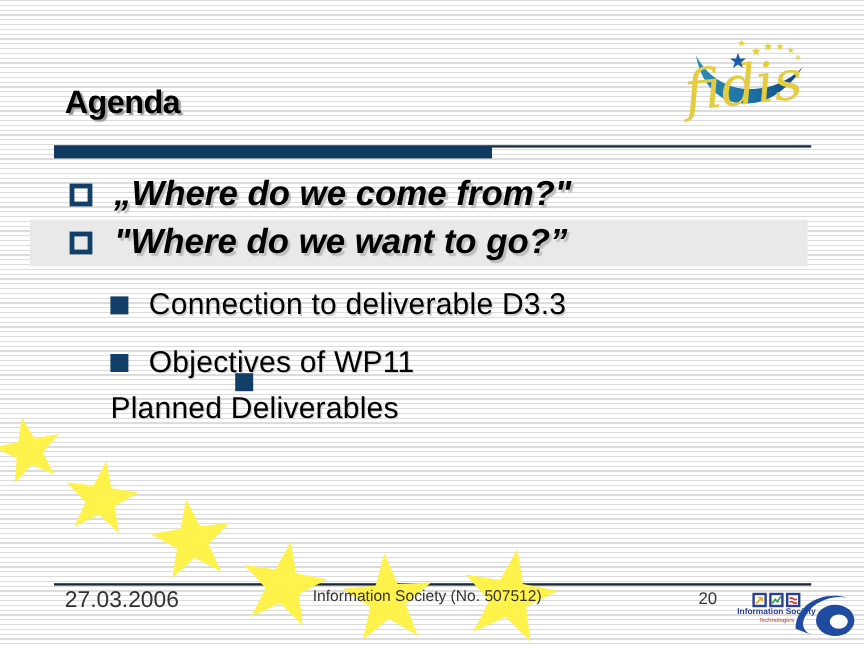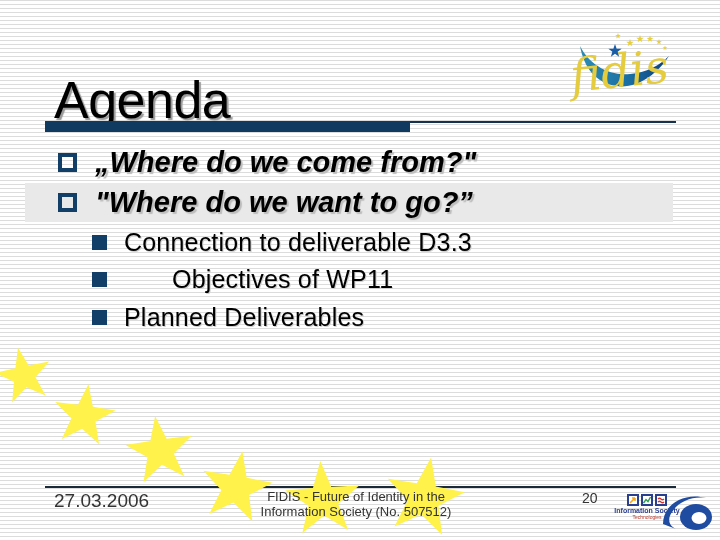--- a/index.html
+++ b/index.html
@@ -11,23 +11,24 @@
   .slide{
     position:relative;width:720px;height:540px;overflow:hidden;
     background:repeating-linear-gradient(
       to bottom,
       #dcdcdc 0px,#dcdcdc 1px,
       #ffffff 1px,#ffffff 4px
     );
   }
   .page-title{
     position:absolute;left:54px;top:70px;
-    font-size:52px;color:#000;letter-spacing:-0.5px;
+    font-size:27px;color:#000;letter-spacing:-0.5px;
     text-shadow:2px 2px 1px #9a9a9a;
     font-family:"Liberation Sans",sans-serif;
+    font-weight:bold;
   }
   .title-bar{
     position:absolute;left:45px;top:121px;width:365px;height:11px;
     background:#113a60;
   }
   .title-thin-line{
     position:absolute;left:410px;top:121px;width:266px;height:2px;
     background:#16314e;
   }
   .bullet-row{
@@ -39,25 +40,25 @@
   .bullet-square{
     width:19px;height:19px;box-sizing:border-box;
     border:4px solid #123f68;margin-right:18px;flex:0 0 auto;
   }
   .bullet-text{
     font-size:29px;font-weight:bold;font-style:italic;color:#000;
     white-space:nowrap;text-shadow:2px 2px 1px #bdbdbd;
   }
   .sub-row{
     position:absolute;left:92px;height:37px;
-    display:flex;align-items:center;
+    display:flex;align-items:center;margin-top:12px;
   }
   .sub-row.s1{top:224px;}
-  .sub-row.s2{top:261px;gap:48px;}
-  .sub-row.s3{top:299px;}
+  .sub-row.s2{top:272px;}
+  .sub-row.s3{top:299px;flex-direction:column;}
   .sub-square{
     width:15px;height:15px;background:#123f68;margin-right:17px;flex:0 0 auto;
   }
   .sub-text{
     font-size:25px;color:#000;white-space:nowrap;letter-spacing:0.2px;
     text-shadow:1px 1px 0 #cfcfcf;
   }
   .stars-layer{
     position:absolute;left:0;top:0;width:720px;height:540px;
     z-index:2;pointer-events:none;
@@ -151,21 +152,20 @@
       <polygon points="0,-1 0.235,-0.324 0.951,-0.309 0.38,0.124 0.588,0.809 0,0.4 -0.588,0.809 -0.38,0.124 -0.951,-0.309 -0.235,-0.324" transform="translate(84,416) rotate(8) scale(32)"></polygon>
       <polygon points="0,-1 0.235,-0.324 0.951,-0.309 0.38,0.124 0.588,0.809 0,0.4 -0.588,0.809 -0.38,0.124 -0.951,-0.309 -0.235,-0.324" transform="translate(160,451) rotate(-8) scale(35)"></polygon>
       <polygon points="0,-1 0.235,-0.324 0.951,-0.309 0.38,0.124 0.588,0.809 0,0.4 -0.588,0.809 -0.38,0.124 -0.951,-0.309 -0.235,-0.324" transform="translate(236,488) rotate(10) scale(37)"></polygon>
       <polygon points="0,-1 0.235,-0.324 0.951,-0.309 0.38,0.124 0.588,0.809 0,0.4 -0.588,0.809 -0.38,0.124 -0.951,-0.309 -0.235,-0.324" transform="translate(323,500) rotate(-4) scale(39)"></polygon>
       <polygon points="0,-1 0.235,-0.324 0.951,-0.309 0.38,0.124 0.588,0.809 0,0.4 -0.588,0.809 -0.38,0.124 -0.951,-0.309 -0.235,-0.324" transform="translate(424,498) rotate(10) scale(41)"></polygon>
     </g>
   </svg>
 
   <div class="footer-date">27.03.2006</div>
   <div class="footer-center">
-    <div>FIDIS - Future of Identity in the</div>
     <div>Information Society (No. 507512)</div>
   </div>
   <div class="footer-page">20</div>
 
   <div class="ist-logo">
     <div class="ist-squares">
       <div class="ist-sq">
         <svg width="8" height="8" viewBox="0 0 8 8">
           <path d="M1,7 L6,2 M6,2 H3 M6,2 V5" stroke="#f5a623" stroke-width="1.6" fill="none"></path>
         </svg>

